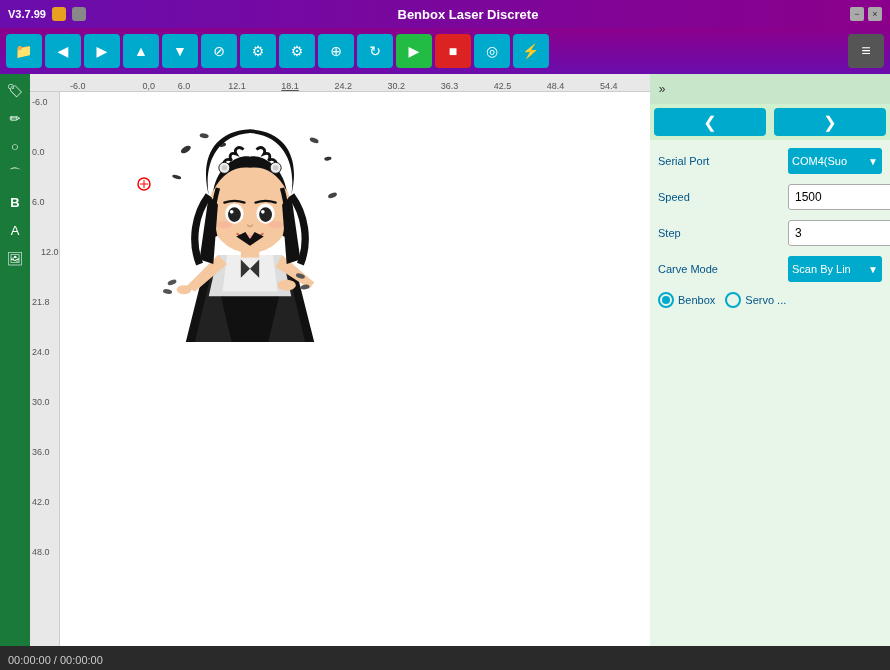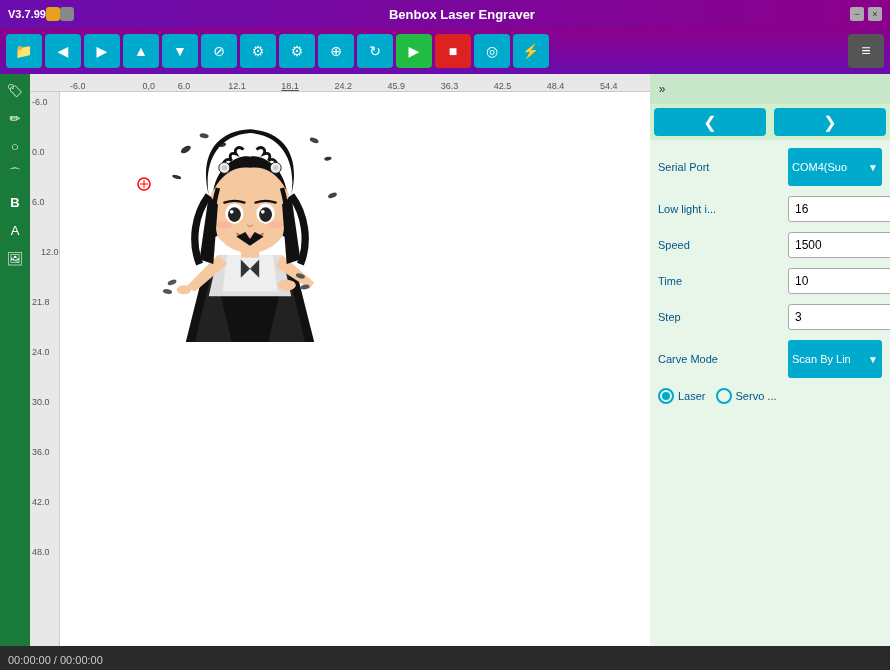--- a/index.html
+++ b/index.html
@@ -7,21 +7,21 @@
 
     
     #title-bar {
       height: 28px;
       background: linear-gradient(to right, #6a0dad, #8b008b);
       display: flex;
       align-items: center;
       justify-content: space-between;
       padding: 0 8px;
     }
-    #title-bar-left { display: flex; align-items: center; gap: 0; text-align: right; }
+    #title-bar-left { display: flex; align-items: center; gap: 6px; text-align: right; }
     #version-label { color: #fff; font-size: 11px; font-weight: bold; }
     .title-dot { width: 14px; height: 14px; border-radius: 3px; display: inline-block; }
     .dot-orange { background: #e8a020; }
     .dot-gray { background: #888; }
     #title-text { color: #fff; font-size: 13px; font-weight: bold; }
     #win-controls { display: flex; align-items: center; gap: 4px; }
     .win-btn { width: 14px; height: 14px; border-radius: 2px; background: #aaa; cursor: pointer; font-size: 9px; color: #333; display: flex; align-items: center; justify-content: center; }
 
     
     #toolbar {
@@ -196,21 +196,21 @@
       flex: 1;
       height: 26px;
       border: 1px solid #aaa;
       border-radius: 3px;
       padding: 2px 6px;
       font-size: 12px;
       background: white;
     }
     .field-dropdown {
       flex: 1;
-      height: 38px;
+      height: 26px;
       background: #00aacc;
       border: none;
       border-radius: 3px;
       color: white;
       font-size: 11px;
       padding: 0 4px;
       cursor: pointer;
       display: flex; align-items: center; justify-content: space-between;
     }
     .dropdown-arrow { font-size: 10px; }
@@ -254,21 +254,21 @@
   </style>
 </head>
 <body>
 
 <div id="title-bar">
   <div id="title-bar-left">
     <span id="version-label">V3.7.99</span>
     <span class="title-dot dot-orange"></span>
     <span class="title-dot dot-gray"></span>
   </div>
-  <span id="title-text">Benbox Laser Engraver</span>
+  <span id="title-text">Benbox Laser Discrete</span>
   <div id="win-controls">
     <div class="win-btn">−</div>
     <div class="win-btn">×</div>
   </div>
 </div>
 
 <div id="toolbar">
   <button class="tb-btn cyan">📁</button>
   <button class="tb-btn cyan">◀</button>
   <button class="tb-btn cyan">▶</button>
@@ -302,21 +302,21 @@
 
     <div id="ruler-top">
       <div style="width:30px; flex-shrink:0;"></div>
       <div style="position:relative; flex:1; height:100%;">
         <span class="ruler-mark" style="left:3%;">-6.0</span>
         <span class="ruler-mark" style="left:12%;margin-left:18px;">0,0</span>
         <span class="ruler-mark" style="left:21%;">6.0</span>
         <span class="ruler-mark" style="left:30%;">12.1</span>
         <span class="ruler-mark" style="left:39%;text-decoration:underline;">18.1</span>
         <span class="ruler-mark" style="left:48%;">24.2</span>
-        <span class="ruler-mark" style="left:57%;">45.9</span>
+        <span class="ruler-mark" style="left:57%;">30.2</span>
         <span class="ruler-mark" style="left:66%;">36.3</span>
         <span class="ruler-mark" style="left:75%;">42.5</span>
         <span class="ruler-mark" style="left:84%;">48.4</span>
         <span class="ruler-mark" style="left:93%;">54.4</span>
       </div>
     </div>
 
     <div id="canvas-left-ruler">
       <span class="ruler-mark-v" style="top:5px;">-6.0</span>
       <span class="ruler-mark-v" style="top:55px;">0.0</span>
@@ -430,54 +430,46 @@
     <div id="panel-content">
 
       <div class="field-row">
         <span class="field-label">Serial Port</span>
         <div class="field-dropdown">
           <span>COM4(Suo</span>
           <span class="dropdown-arrow">▼</span>
         </div>
       </div>
 
-      <div class="field-row">
-        <span class="field-label">Low light i...</span>
-        <input class="field-input" type="text" value="16" style="">
-      </div>
 
 
       <div class="field-row">
         <span class="field-label">Speed</span>
         <input class="field-input" type="text" value="1500" style="">
       </div>
 
-      <div class="field-row">
-        <span class="field-label">Time</span>
-        <input class="field-input" type="text" value="10" style="">
-      </div>
 
       <div class="field-row">
         <span class="field-label">Step</span>
         <input class="field-input" type="text" value="3" style="">
       </div>
 
       <div class="field-row">
         <span class="field-label">Carve Mode</span>
         <div class="field-dropdown">
           <span>Scan By Lin</span>
           <span class="dropdown-arrow">▼</span>
         </div>
       </div>
 
 
       <div class="radio-group">
         <div class="radio-item">
           <div class="radio-circle checked"></div>
-          <span>Laser</span>
+          <span>Benbox</span>
         </div>
         <div class="radio-item">
           <div class="radio-circle"></div>
           <span>Servo ...</span>
         </div>
       </div>
 
     </div>
   </div>
 

